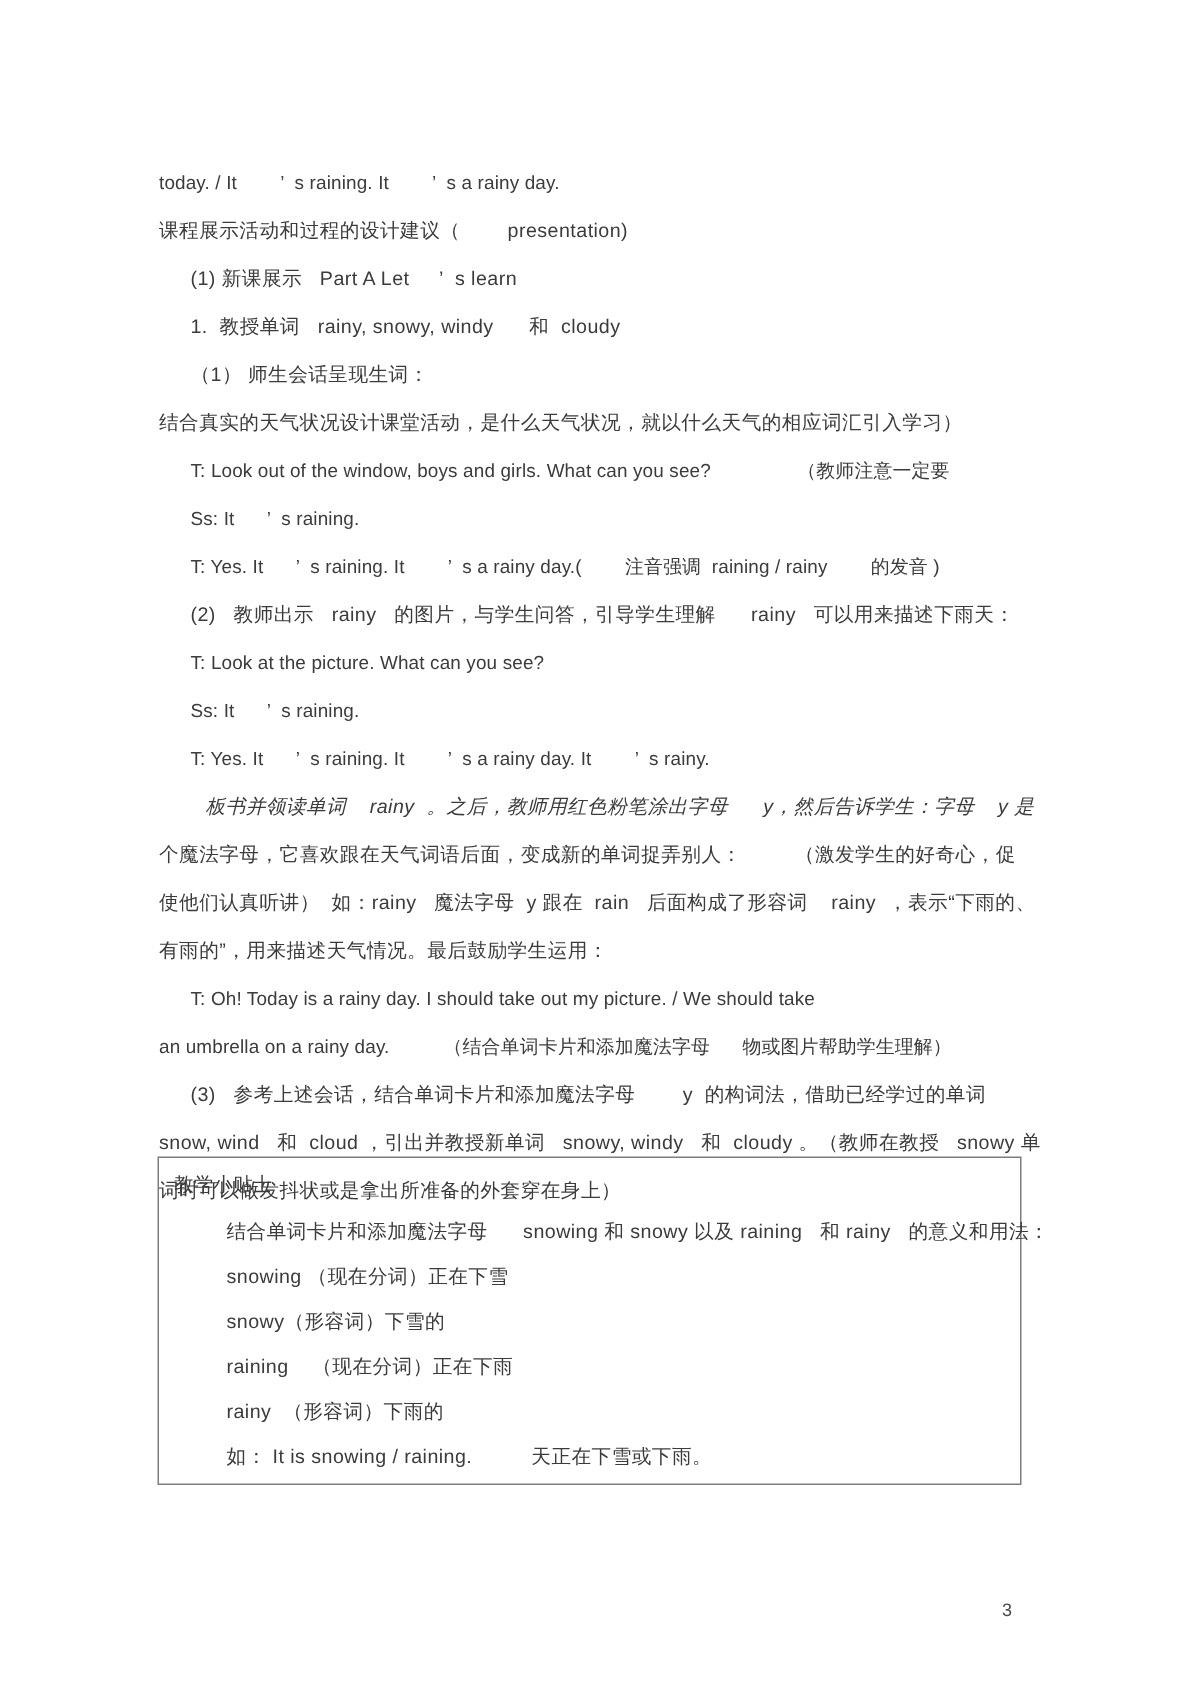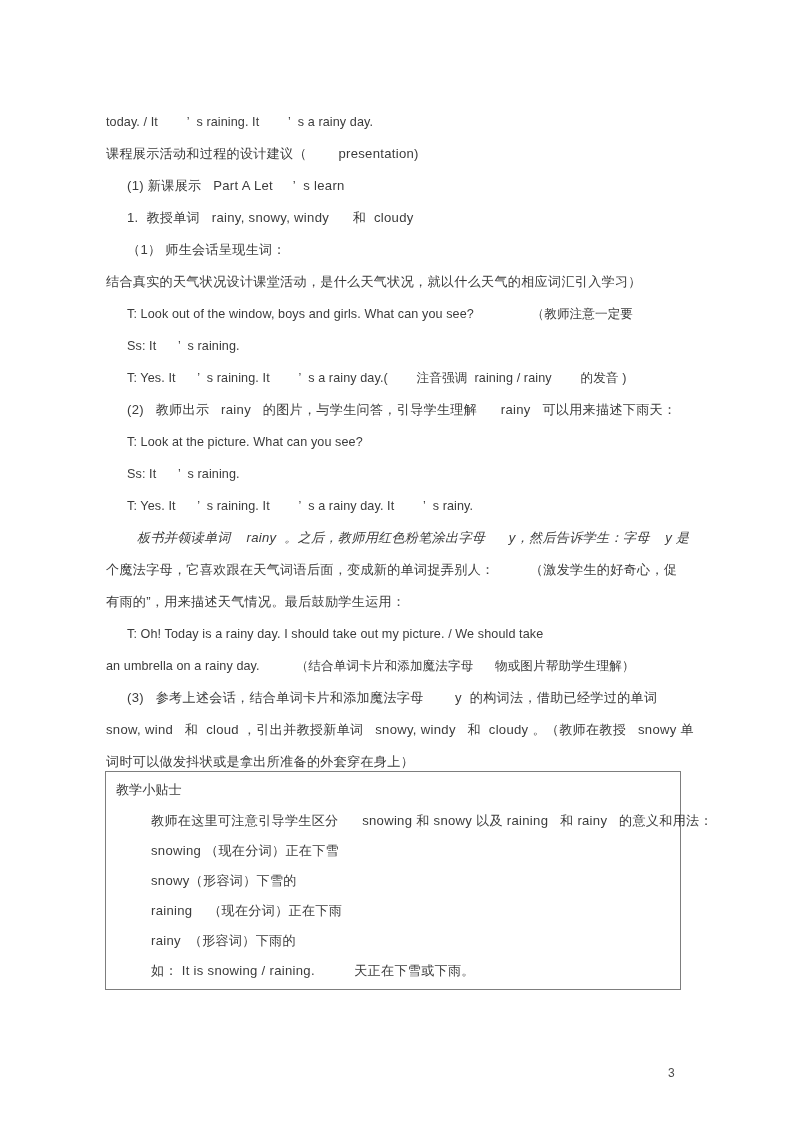--- a/index.html
+++ b/index.html
@@ -119,32 +119,33 @@
       <div class="line ind1 cn">结合真实的天气状况设计课堂活动，是什么天气状况，就以什么天气的相应词汇引入学习）</div>
       <div class="line ind2">T: Look out of the window, boys and girls. What can you see?                （教师注意一定要</div>
       <div class="line ind2">Ss: It      ’  s raining.</div>
       <div class="line ind2">T: Yes. It      ’  s raining. It        ’  s a rainy day.(        注音强调  raining / rainy        的发音 )</div>
       <div class="line ind2 cn">(2)   教师出示   rainy   的图片，与学生问答，引导学生理解      rainy   可以用来描述下雨天：</div>
       <div class="line ind2">T: Look at the picture. What can you see?</div>
       <div class="line ind2">Ss: It      ’  s raining.</div>
       <div class="line ind2">T: Yes. It      ’  s raining. It        ’  s a rainy day. It        ’  s rainy.</div>
       <div class="line ind3 cn">板书并领读单词    rainy  。之后，教师用红色粉笔涂出字母      y，然后告诉学生：字母    y 是</div>
       <div class="line ind1 cn">个魔法字母，它喜欢跟在天气词语后面，变成新的单词捉弄别人：         （激发学生的好奇心，促</div>
+      <div class="line ind1 cn">使他们认真听讲）  如：rainy   魔法字母  y 跟在  rain   后面构成了形容词    rainy  ，表示“下雨的、</div>
       <div class="line ind1 cn">有雨的”，用来描述天气情况。最后鼓励学生运用：</div>
       <div class="line ind2">T: Oh! Today is a rainy day. I should take out my picture. / We should take</div>
       <div class="line ind1">an umbrella on a rainy day.          （结合单词卡片和添加魔法字母      物或图片帮助学生理解）</div>
       <div class="line ind2 cn">(3)   参考上述会话，结合单词卡片和添加魔法字母        y  的构词法，借助已经学过的单词</div>
       <div class="line ind1 cn">snow, wind   和  cloud ，引出并教授新单词   snowy, windy   和  cloudy 。（教师在教授   snowy 单</div>
       <div class="line ind1 cn">词时可以做发抖状或是拿出所准备的外套穿在身上）</div>
     </div>
 
   <div class="tip-box">
     <div class="tip-title">教学小贴士</div>
     <div class="tip-lines">
-        <div class="tip-line cn">教师在这里可注意引导学生区分      snowing 和 snowy 以及 raining   和 rainy   的意义和用法：</div>
+        <div class="tip-line cn">结合单词卡片和添加魔法字母      snowing 和 snowy 以及 raining   和 rainy   的意义和用法：</div>
         <div class="tip-line cn">snowing （现在分词）正在下雪</div>
         <div class="tip-line cn">snowy（形容词）下雪的</div>
         <div class="tip-line cn">raining    （现在分词）正在下雨</div>
         <div class="tip-line cn">rainy  （形容词）下雨的</div>
         <div class="tip-line cn">如： It is snowing / raining.          天正在下雪或下雨。</div>
       </div>
   </div>
 
 
   <div class="page-number">3</div>

